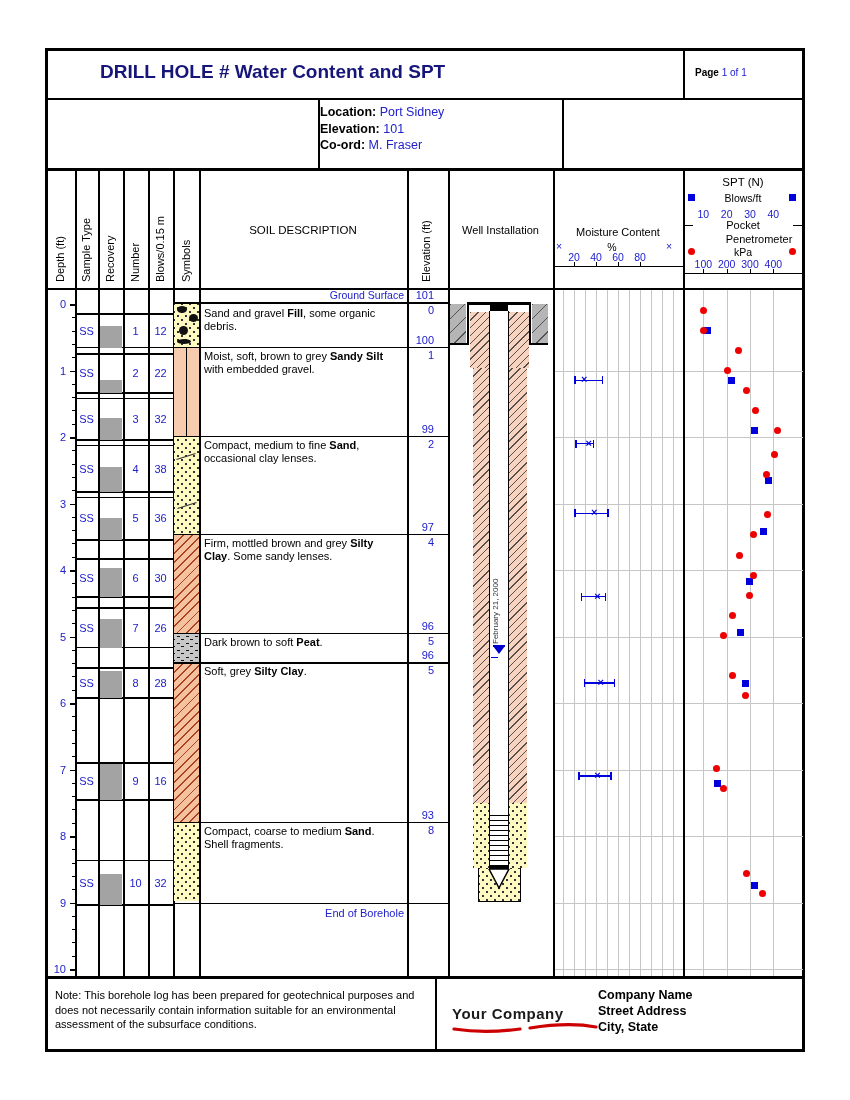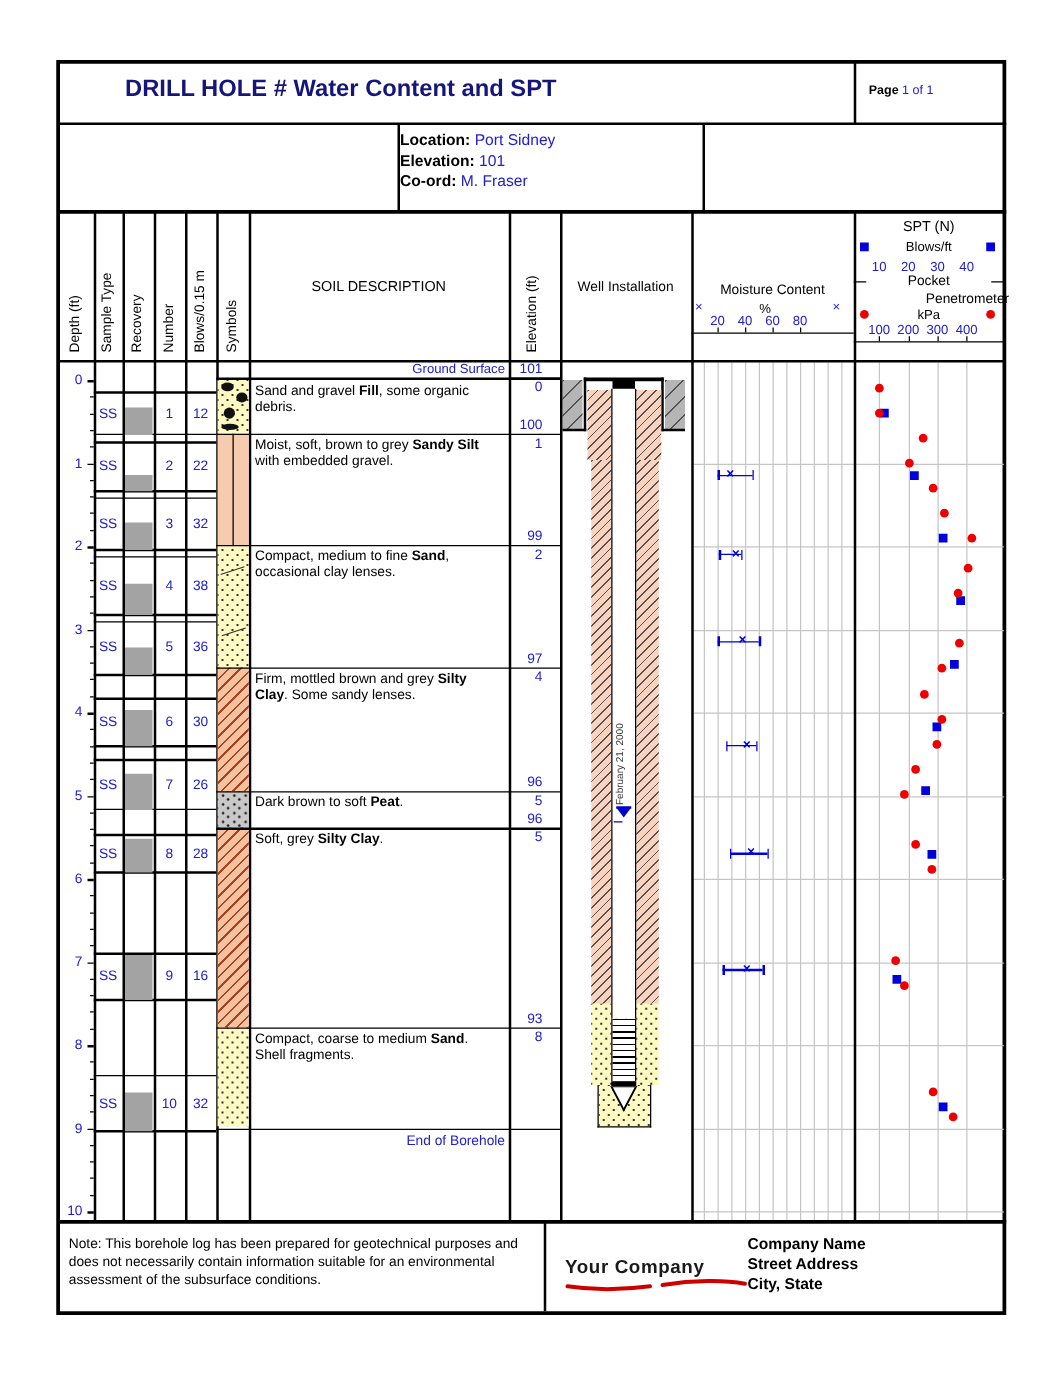--- a/index.html
+++ b/index.html
@@ -67,21 +67,21 @@
   <div class="hcent" style="left:553px;top:226px;width:130px;">Moisture Content</div>
   <div class="abs blue" style="left:556px;top:240px;font-size:10.5px;">×</div>
   <div class="hcent blue" style="left:553px;top:241px;width:118px;font-size:10.5px;">%</div>
   <div class="abs blue" style="left:666px;top:240px;font-size:10.5px;">×</div>
 
   <div class="hcent" style="left:683px;top:176px;width:120px;font-size:11.5px;">SPT (N)</div>
   <div class="sq" style="left:688px;top:194px;"></div>
   <div class="hcent blue" style="left:683px;top:192px;width:120px;font-size:10.5px;">Blows/ft</div>
   <div class="sq" style="left:789px;top:194px;"></div>
   <div class="hcent" style="left:693px;top:219px;width:100px;background:#fff;z-index:3;">Pocket</div>
-  <div class="hcent" style="left:668px;top:233px;width:120px;padding-left:46px;">Penetrometer</div>
+  <div class="hcent" style="left:653px;top:233px;width:120px;padding-left:46px;">Penetrometer</div>
   <div class="dot" style="left:688px;top:248px;"></div>
   <div class="hcent blue" style="left:683px;top:246px;width:120px;font-size:10.5px;">kPa</div>
   <div class="dot" style="left:789px;top:248px;"></div>
 
   <div class="abs blue" style="left:199px;top:289px;width:205px;text-align:right;font-size:10.5px;">Ground Surface</div>
   <div class="abs blue" style="left:199px;top:907px;width:205px;text-align:right;font-size:11px;">End of Borehole</div>
 
   <div class="abs pat-concrete" style="left:450px;top:304px;width:16px;height:40px;"></div>
   <div class="abs pat-concrete" style="left:532px;top:304px;width:16px;height:40px;"></div>
   <div class="ln" style="left:467px;top:302px;width:64px;height:2.5px;"></div>

